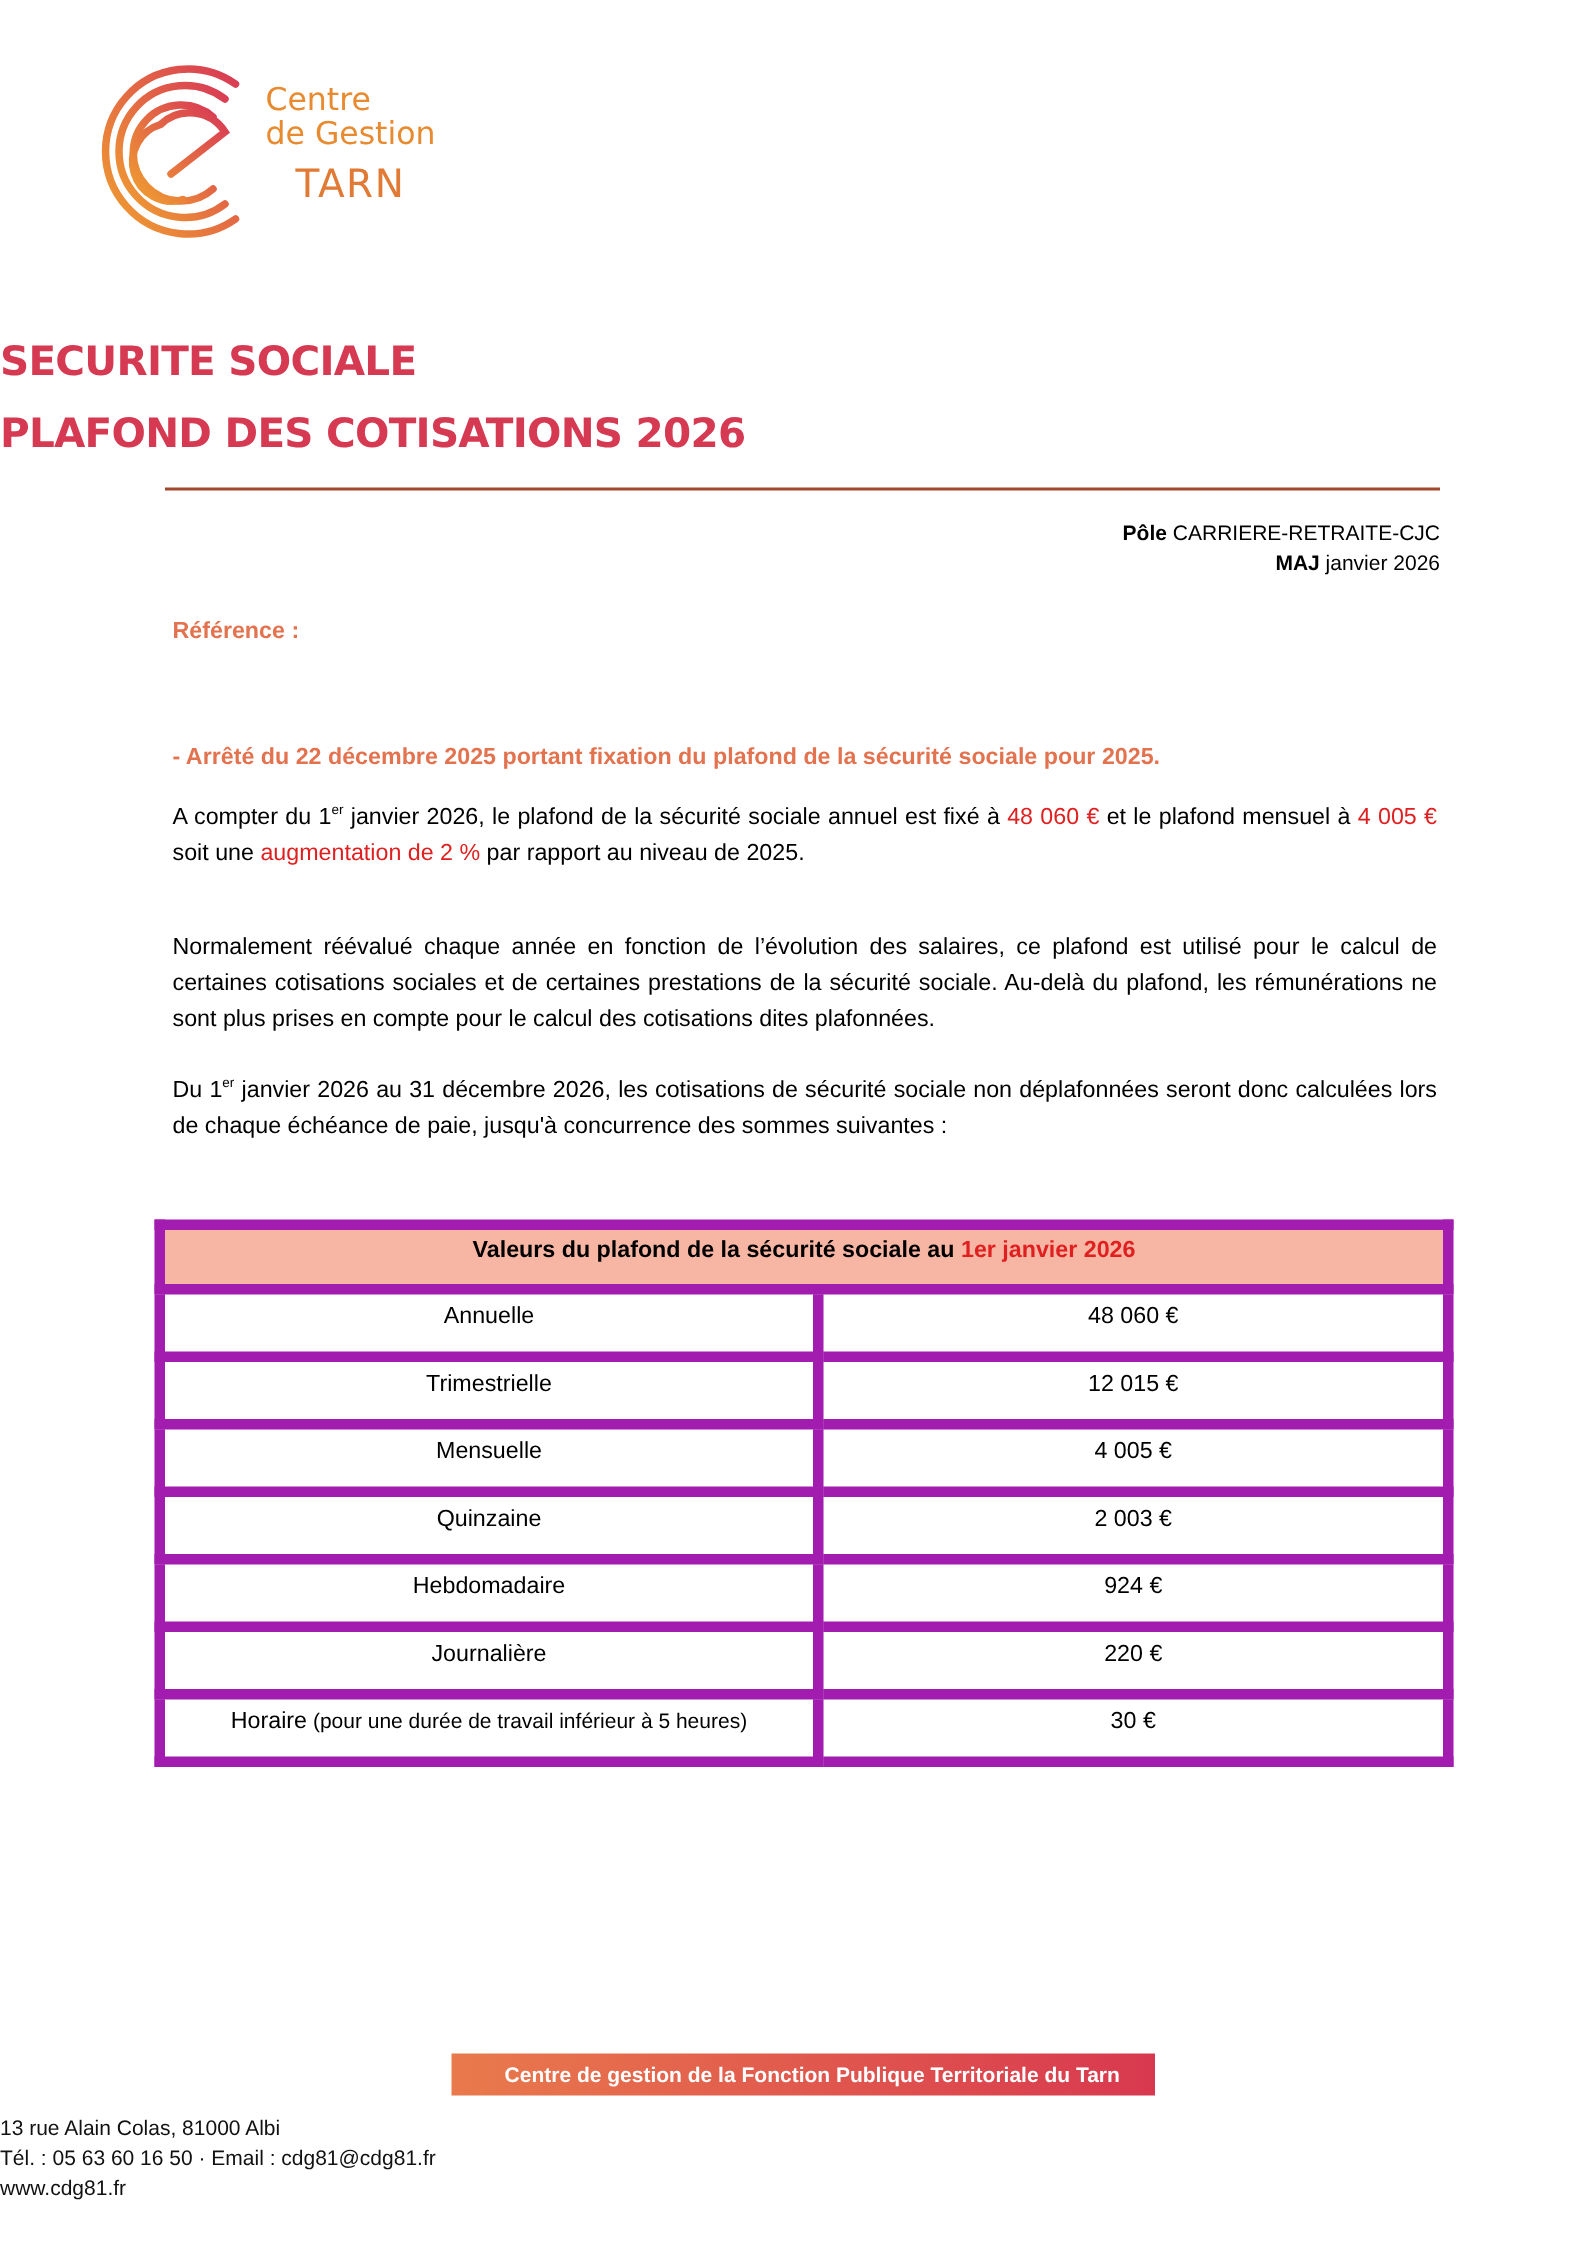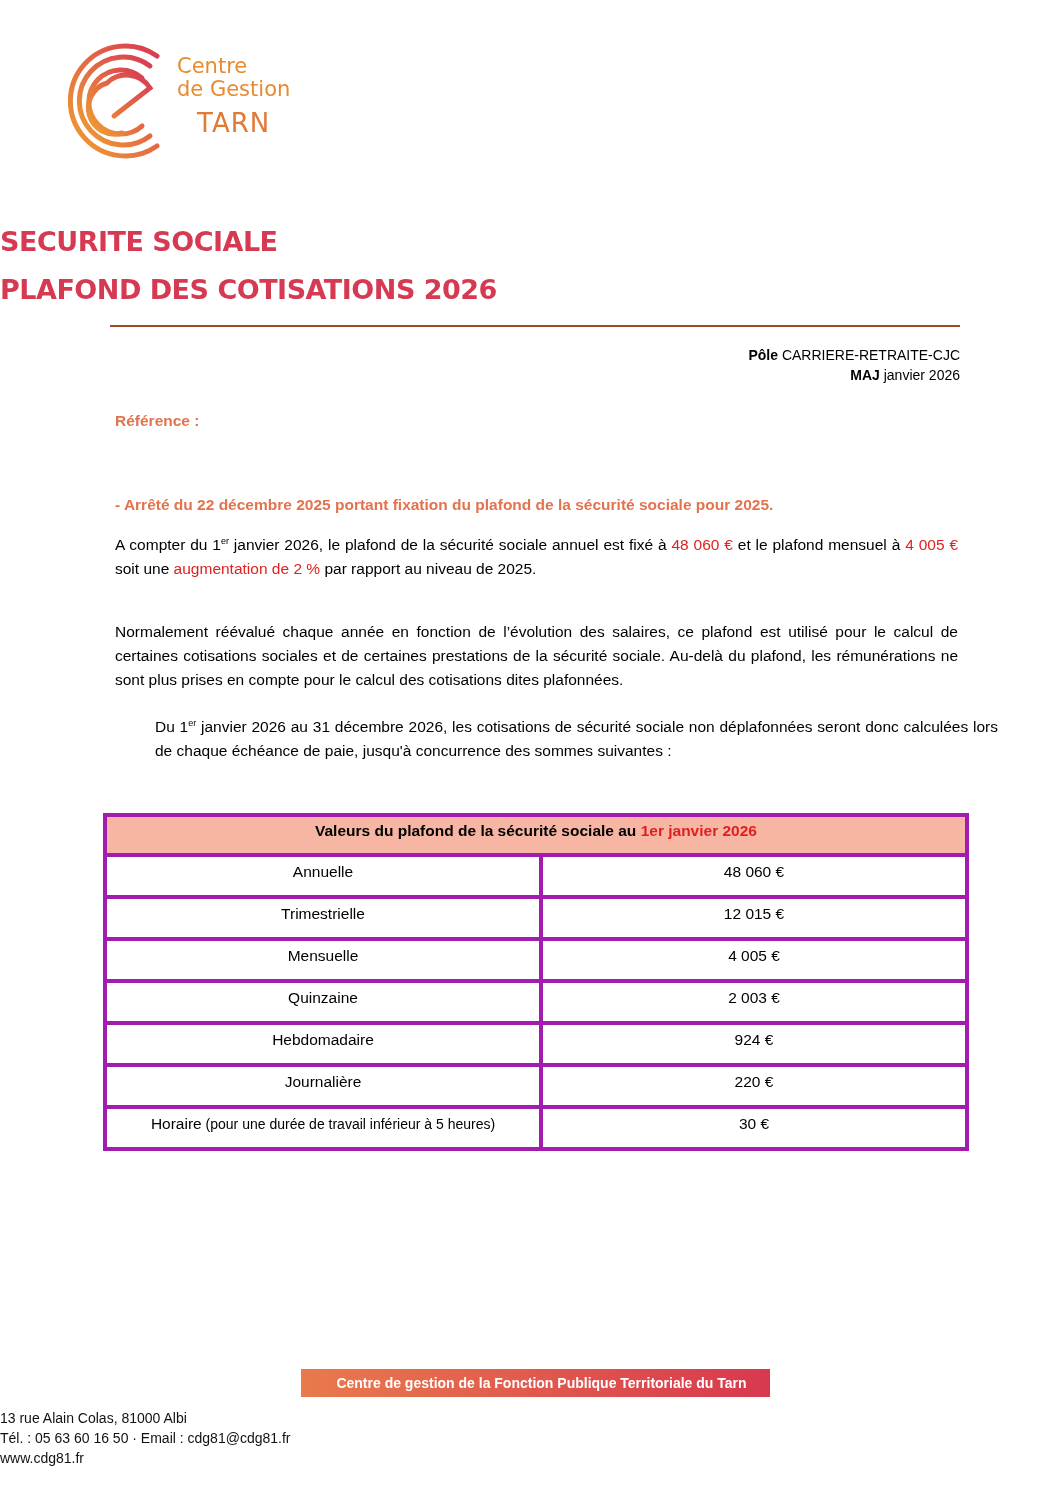--- a/index.html
+++ b/index.html
@@ -12,25 +12,25 @@
   .logo-text .l3 { font-size: 26px; display: block; margin-top: 10px; letter-spacing: 1px; color: #e07a35; text-align: center; }
   .title { position: absolute; left: 0; right: 0; top: 218px; text-align: left; color: #d63a52; font-family: "DejaVu Sans", sans-serif; font-weight: bold; font-size: 27px; line-height: 48px; letter-spacing: -0.5px; }
   .rule { position: absolute; left: 110px; width: 850px; top: 325px; height: 2px; background: #a0472c; }
   .meta { position: absolute; right: 98px; top: 345px; text-align: right; font-family: "Liberation Sans", sans-serif; font-size: 14px; line-height: 20px; }
   .meta b { font-weight: bold; }
   .ref { position: absolute; left: 115px; top: 412px; color: #e3734f; font-weight: bold; font-size: 15.5px; }
   .ref-item { position: absolute; left: 115px; top: 457px; color: #e3734f; font-weight: bold; font-size: 15.5px; margin-top: 39px; }
   .para { position: absolute; left: 115px; width: 843px; font-size: 15.5px; line-height: 24px; text-align: justify; }
   .p1 { top: 533px; font-weight: normal; }
   .p2 { top: 620px; }
-  .p3 { top: 715px; margin-left: 40px; }
+  .p3 { top: 715px; }
   .red { color: #e02020; }
   sup { font-size: 9px; line-height: 0; }
   table.plafond { position: absolute; left: 103px; top: 813px; width: 866px; border-collapse: collapse; font-size: 15.5px; }
-  table.plafond td, table.plafond th { border: 4px solid #a21caf; text-align: center; vertical-align: top; padding: 6px 4px 0 4px; margin-left: 28px; }
+  table.plafond td, table.plafond th { border: 7px solid #a21caf; text-align: center; vertical-align: top; padding: 6px 4px 0 4px; margin-left: 28px; }
   table.plafond th { background: #f7b5a4; font-weight: bold; height: 31px; padding-top: 5px; }
   table.plafond td { height: 32px; }
   table.plafond td.lbl { width: 424px; }
   .small { font-size: 14px; }
   .footer-bar { position: absolute; left: 301px; top: 1369px; width: 457px; height: 28px; background: linear-gradient(90deg, #e97a4c, #d8384f); color: #fff; font-weight: bold; font-size: 14px; line-height: 28px; text-align: center; padding-left: 12px; }
   .footer-lines { position: absolute; left: 0; right: 0; top: 1408px; text-align: left; font-size: 14px; line-height: 20px; color: #111; }
 </style>
 </head>
 <body>
 

